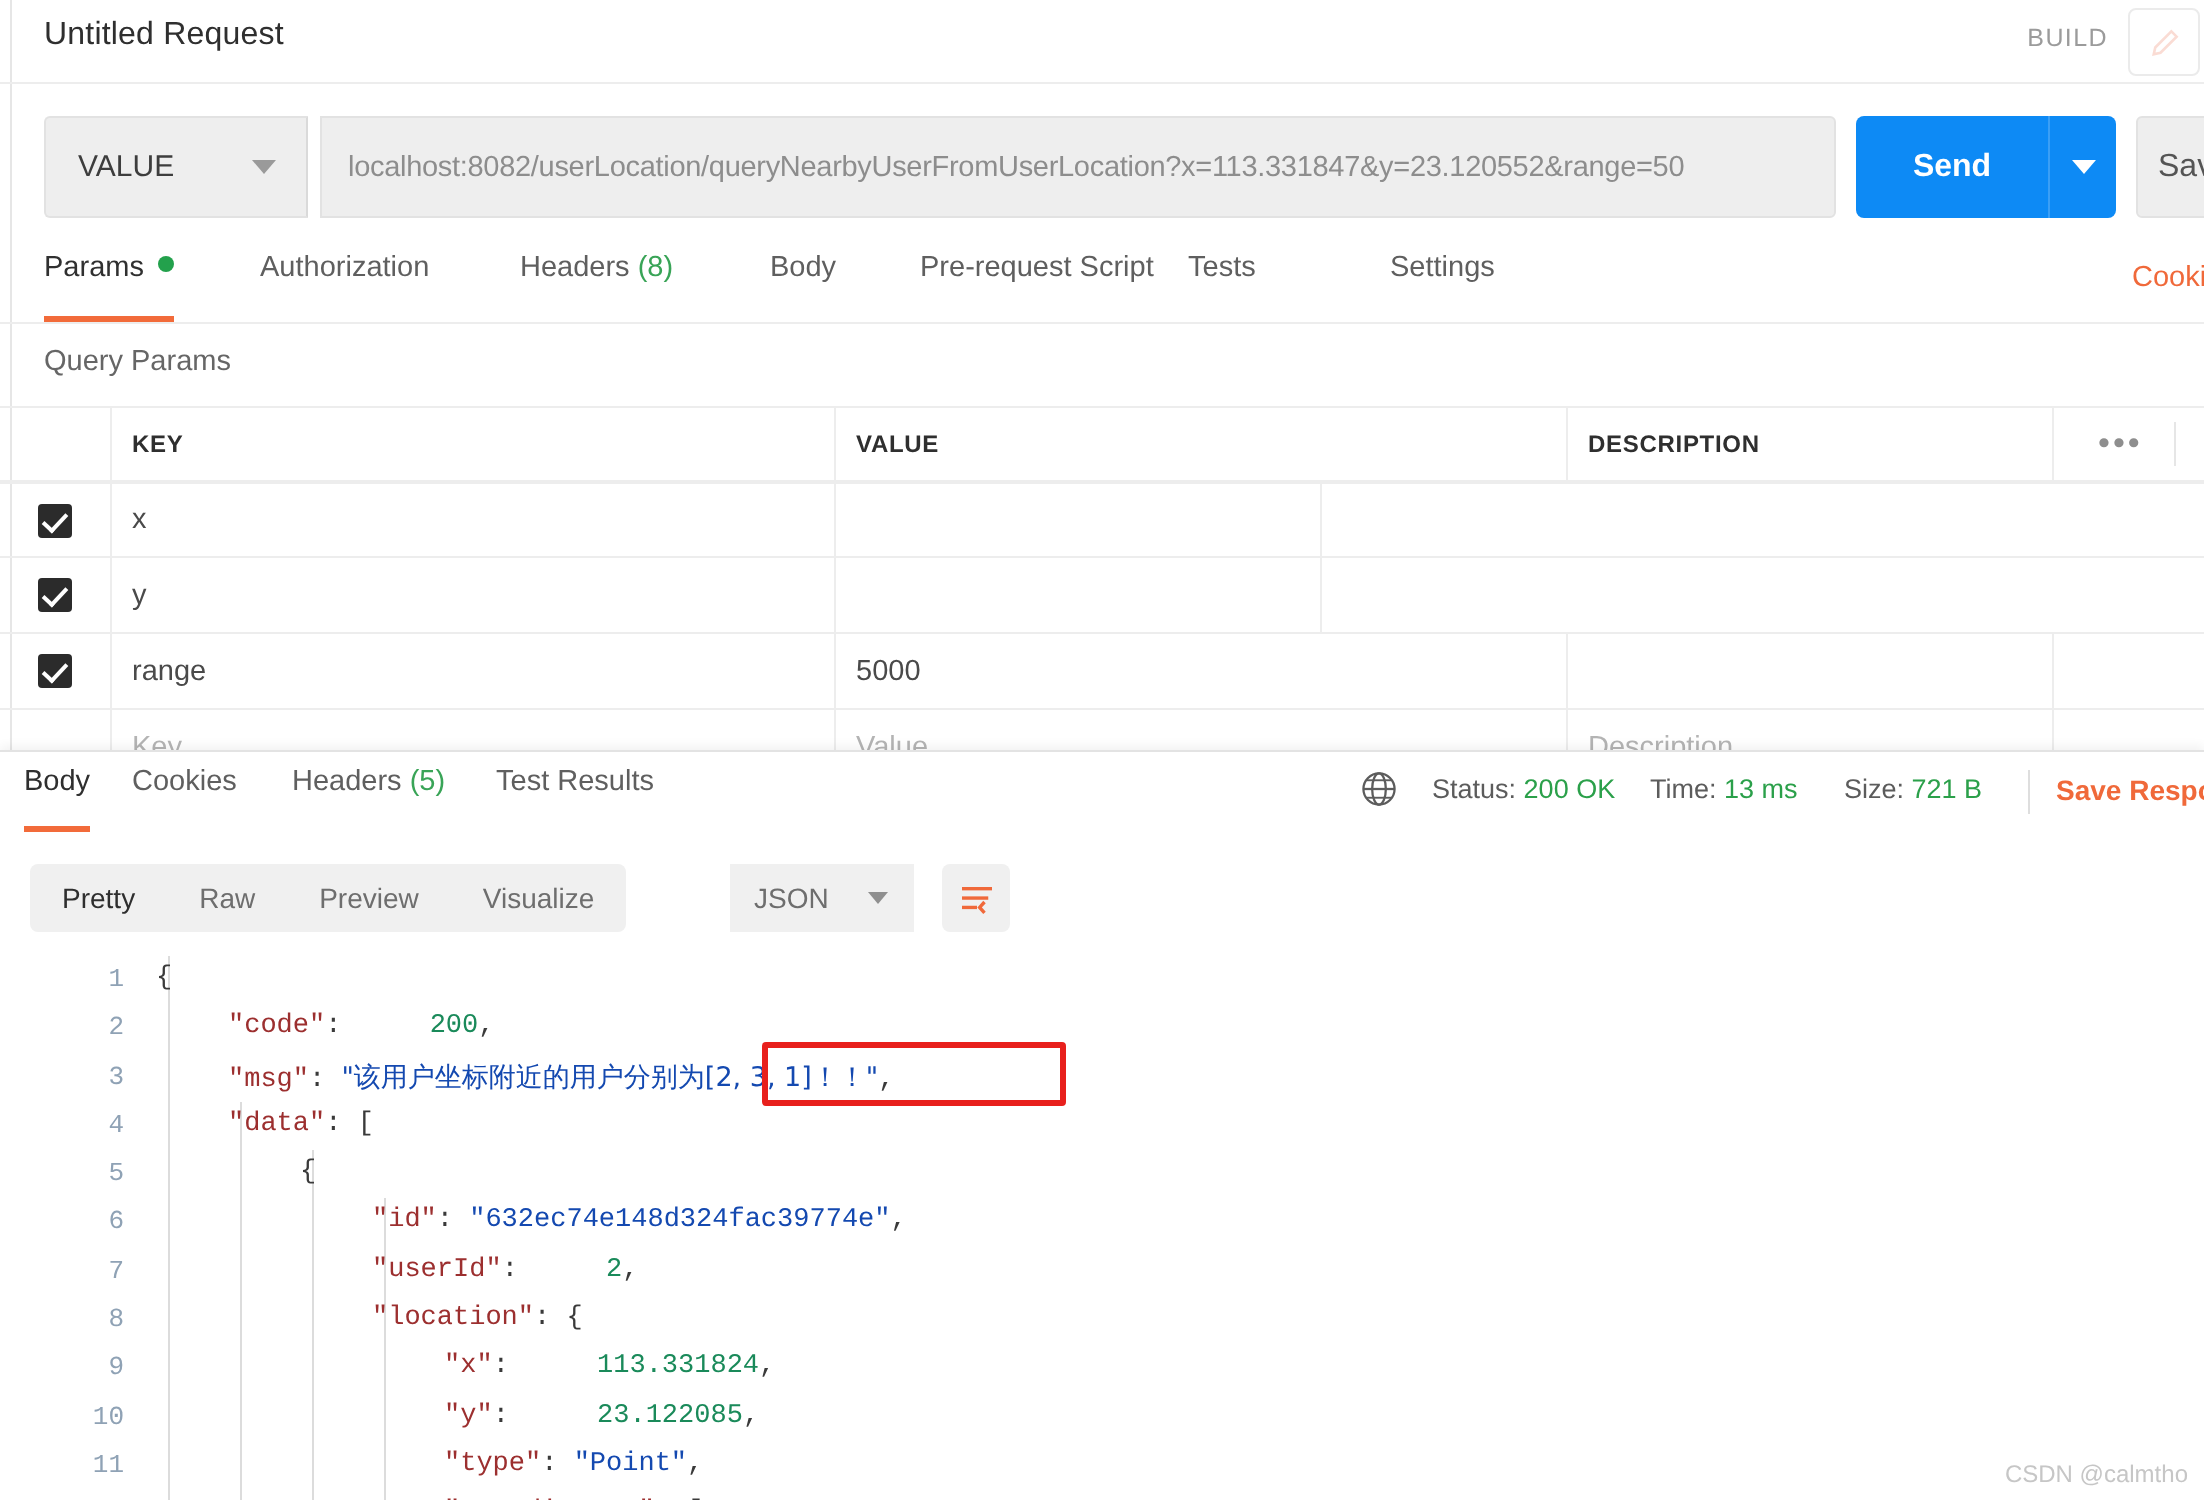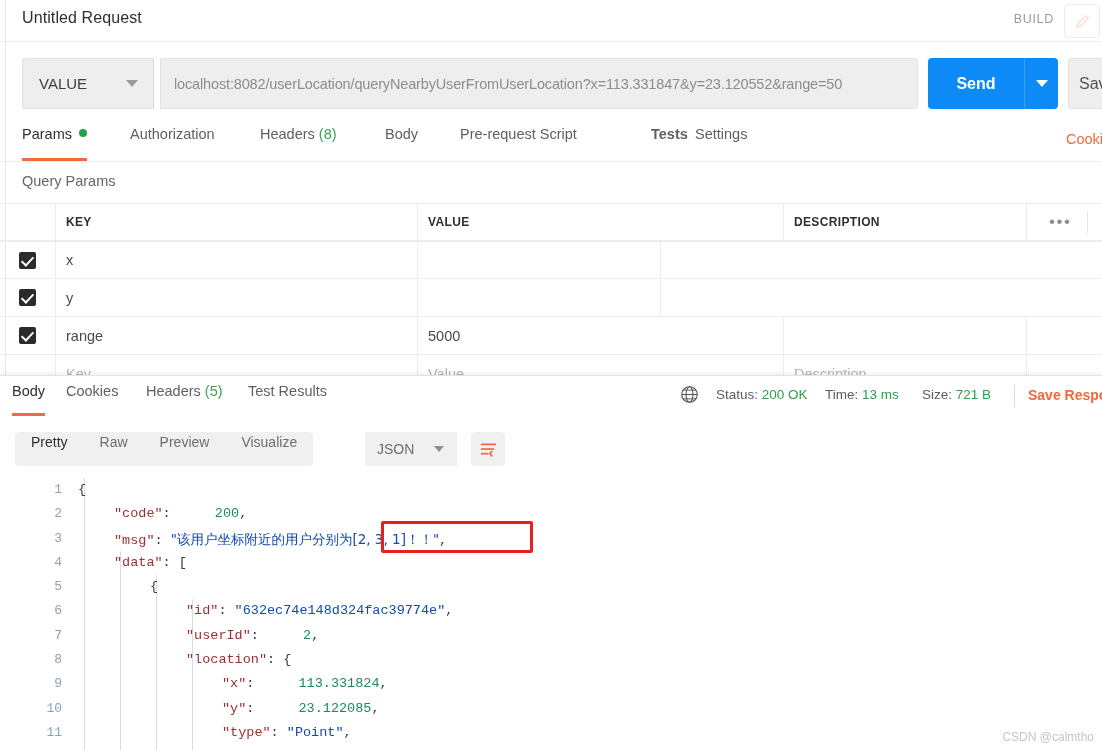--- a/index.html
+++ b/index.html
@@ -269,22 +269,22 @@
   }
 
   
   .fmt-group {
     position: absolute; left: 15px; top: 56px;
     height: 34px; background: #f0f0f0;
     border-radius: 4px;
     display: flex; align-items: center;
   }
   .fmt-btn {
-    padding: 16px 16px; height: 34px;
-    display: flex; align-items: flex-end;
+    padding: 3px 16px; height: 34px;
+    display: flex; align-items: center;
     font-size: 14px; color: #6e6e6e;
   }
   .fmt-btn.active { color: #2f2f2f; }
   .json-group {
     position: absolute; left: 365px; top: 56px;
     width: 92px; height: 34px;
     background: #f0f0f0; border-radius: 0;
     display: flex; align-items: center;
   }
   .json-group span { margin-left: 12px; font-size: 14px; color: #6e6e6e; }
@@ -384,21 +384,21 @@
       <span>Save</span>
     </div>
   </div>
 
   <div class="req-tabs">
       <div class="rtab active" style="left: 22px;"><span>Params</span><span class="green-dot"></span><span class="ul"></span></div>
       <div class="rtab" style="left: 130px;"><span>Authorization</span></div>
       <div class="rtab" style="left: 260px;"><span>Headers</span><span class="count-green"> (8)</span></div>
       <div class="rtab" style="left: 385px;"><span>Body</span></div>
       <div class="rtab" style="left: 460px;"><span>Pre-request Script</span></div>
-      <div class="rtab" style="left: 651px; font-weight: bold;"><span>Tests</span></div>
+      <div class="rtab" style="left: 594px;"><span>Tests</span></div>
       <div class="rtab" style="left: 695px;"><span>Settings</span></div>
     </div>
   <div class="cookies-link">Cookies</div>
   <div class="tabs-divider"></div>
 
   <div class="qp-label">Query Params</div>
   <div class="ptable">
     <div class="prow phead">
       <div class="pcol-chk"></div>
       <div class="pcol-key">

